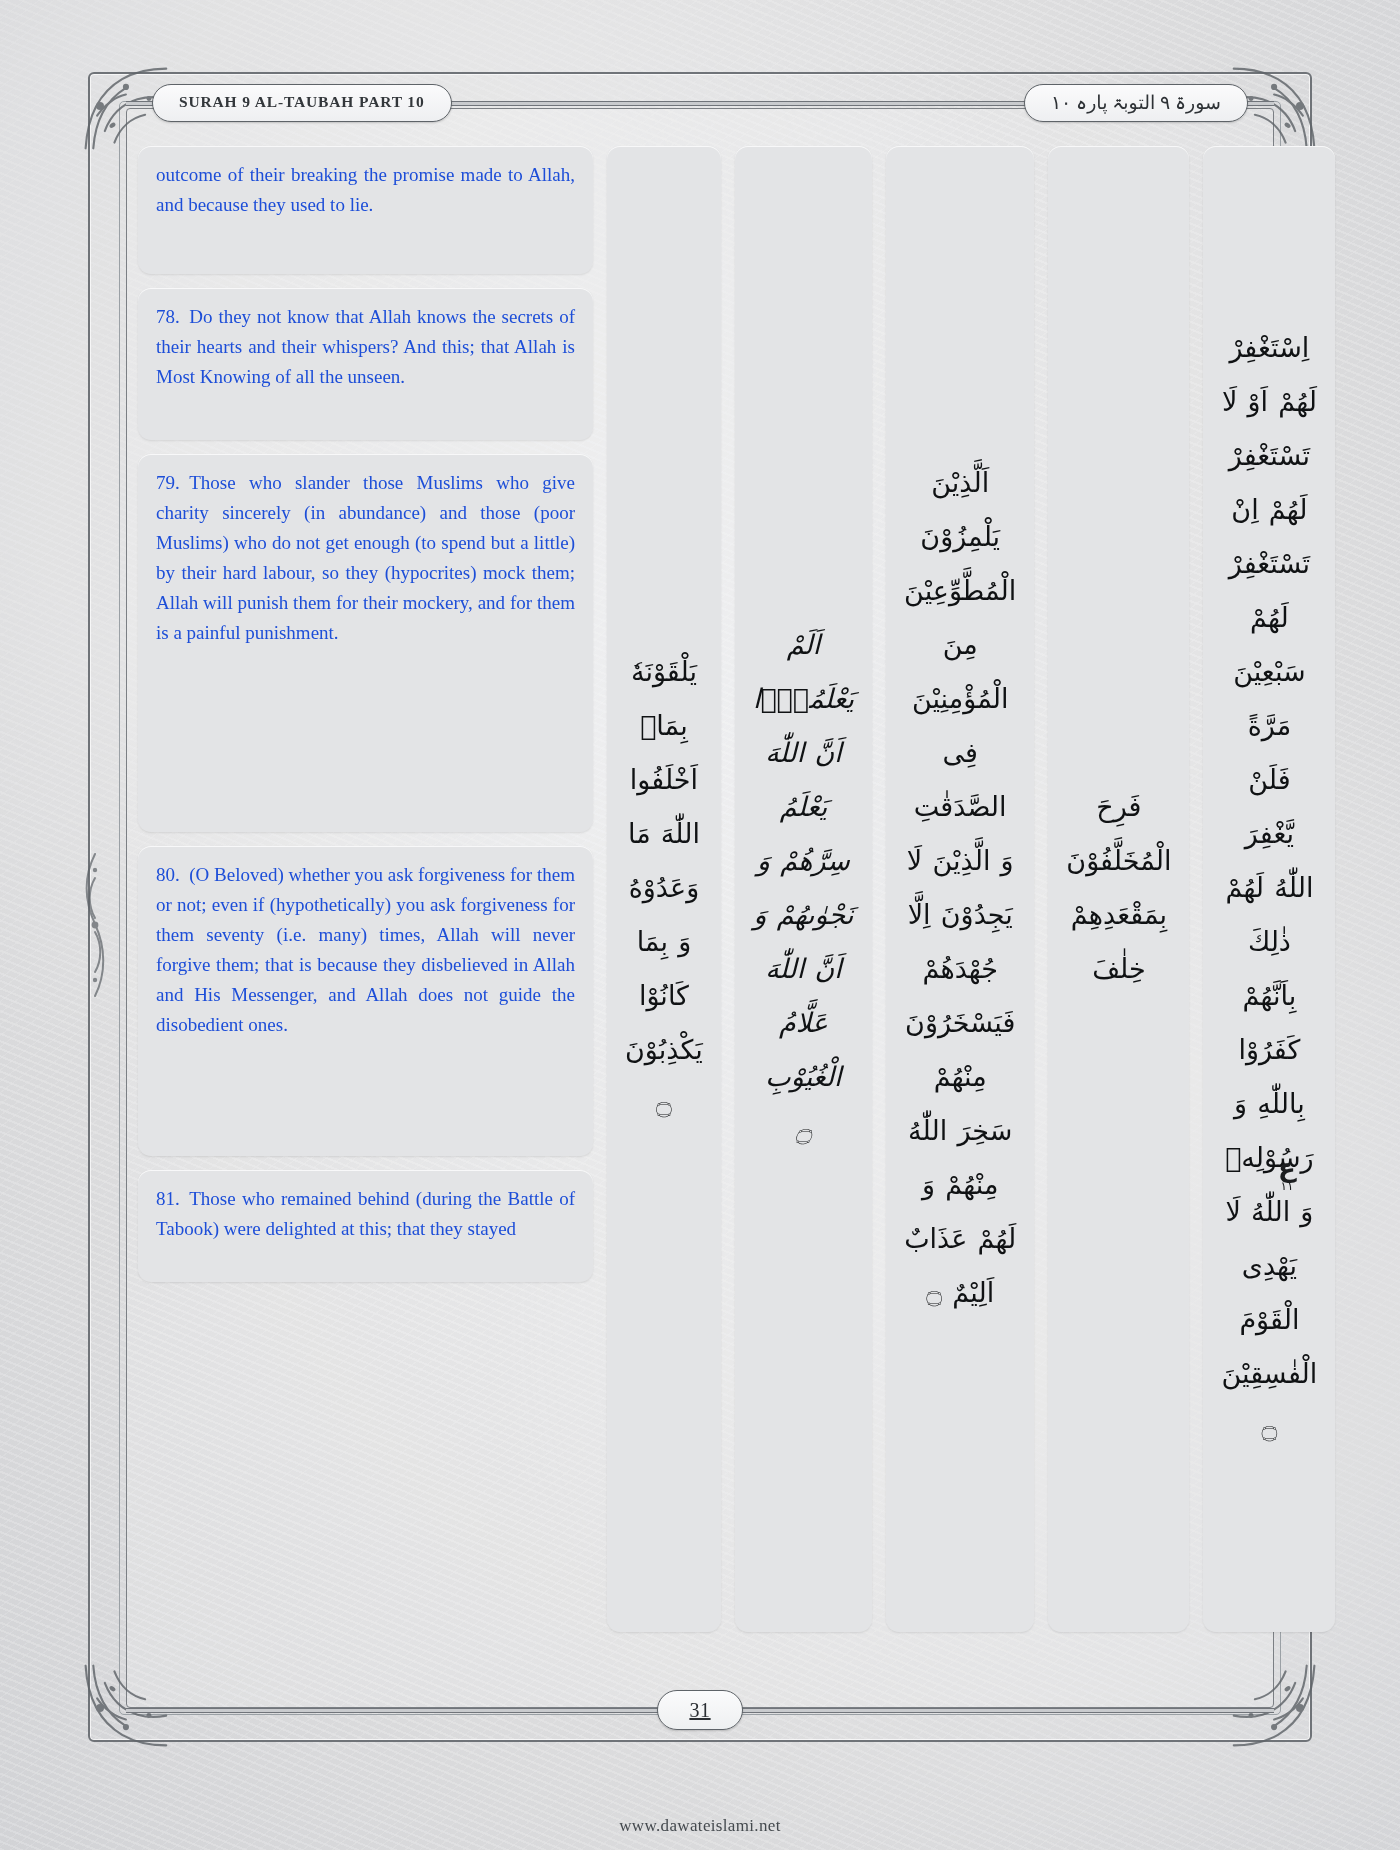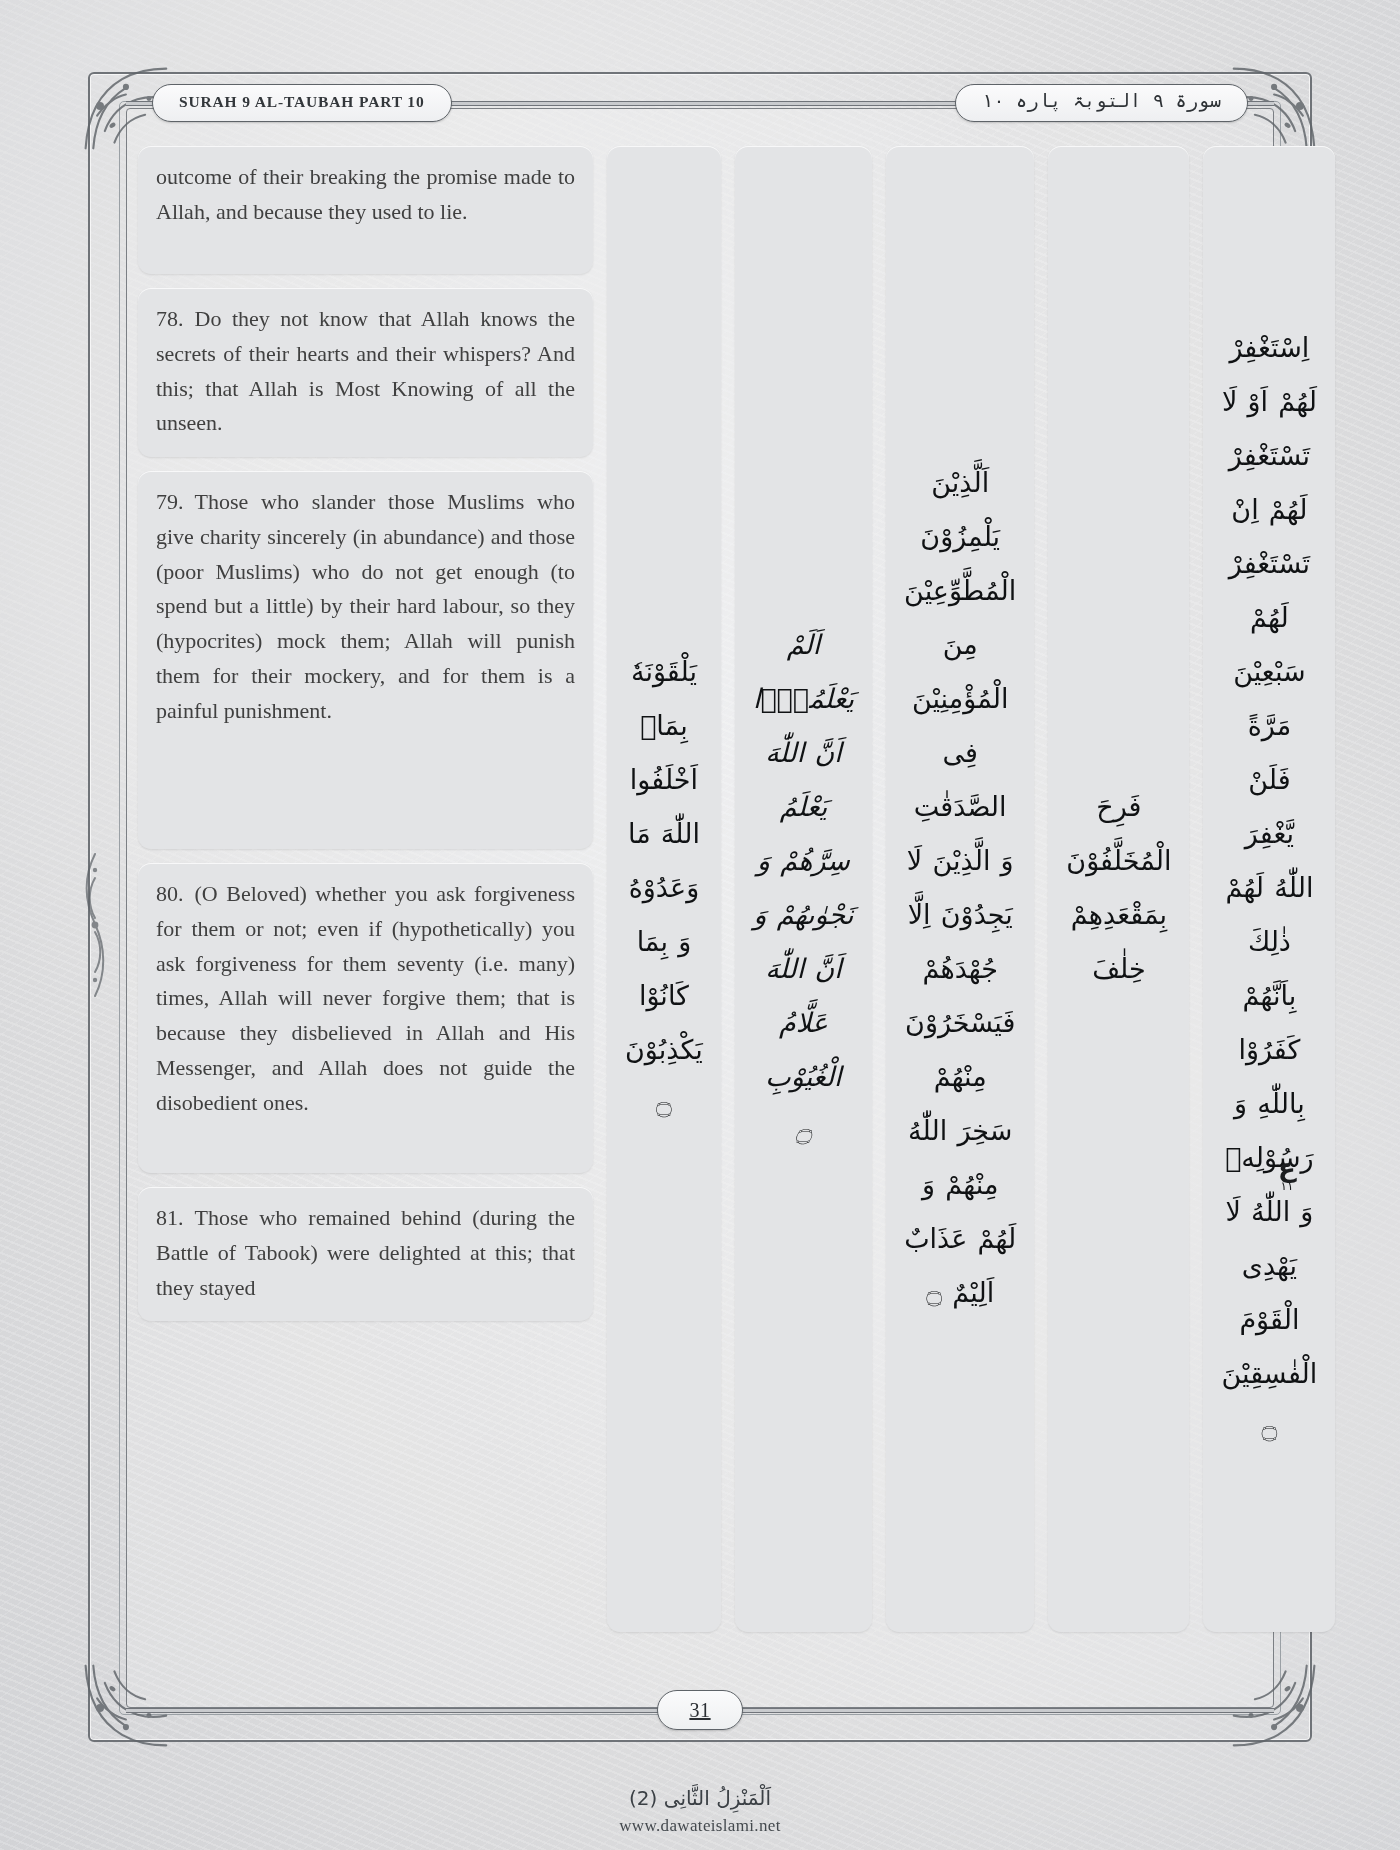--- a/index.html
+++ b/index.html
@@ -109,21 +109,21 @@
 
   #header-title-en {
     font-family: "Liberation Serif", serif;
     font-size: 15.5px;
     font-weight: 700;
     letter-spacing: .055em;
     color: #33373b;
     white-space: nowrap;
   }
   #header-title-ar {
-    font-family: Liberation Mono, monospace;
+    font-family: Liberation Serif, serif;
     font-size: 19px;
     color: #2e3236;
     direction: rtl;
     white-space: nowrap;
     line-height: 1;
   }
 
   
   #content-area {
     position: absolute;
@@ -140,23 +140,23 @@
     background: #e3e4e6;
     border-radius: 13px;
     padding: 14px 18px 16px;
     box-shadow:
       0 1px 2px rgba(0,0,0,.09),
       inset 0 1px 0 rgba(255,255,255,.75);
   }
 
   .en-text {
     font-family: "Liberation Serif", serif;
-    font-size: 22px;
+    font-size: 19px;
     line-height: 1.58;
-    color: #404040;
+    color: #1d4ed8;
     text-align: justify;
     text-justify: inter-word;
     hyphens: none;
   }
   .en-text .vnum { font-weight: 400; }
 
   .ar-text {
     font-family: "DejaVu Sans", sans-serif;
     direction: rtl;
     text-align: center;
@@ -440,17 +440,16 @@
   </div>
 
   <div id="footer-band">
     <div class="footer-rail"></div>
     <div id="page-number-cartouche">
       <span id="page-number">31</span>
     </div>
   </div>
 
   <div id="footer-meta">
-    <div id="manzil-line">اَلْمَنْزِلُ الثَّانِی (2)</div>
     <div id="website-line">www.dawateislami.net</div>
   </div>
 
 </div>
 
 </body></html>

